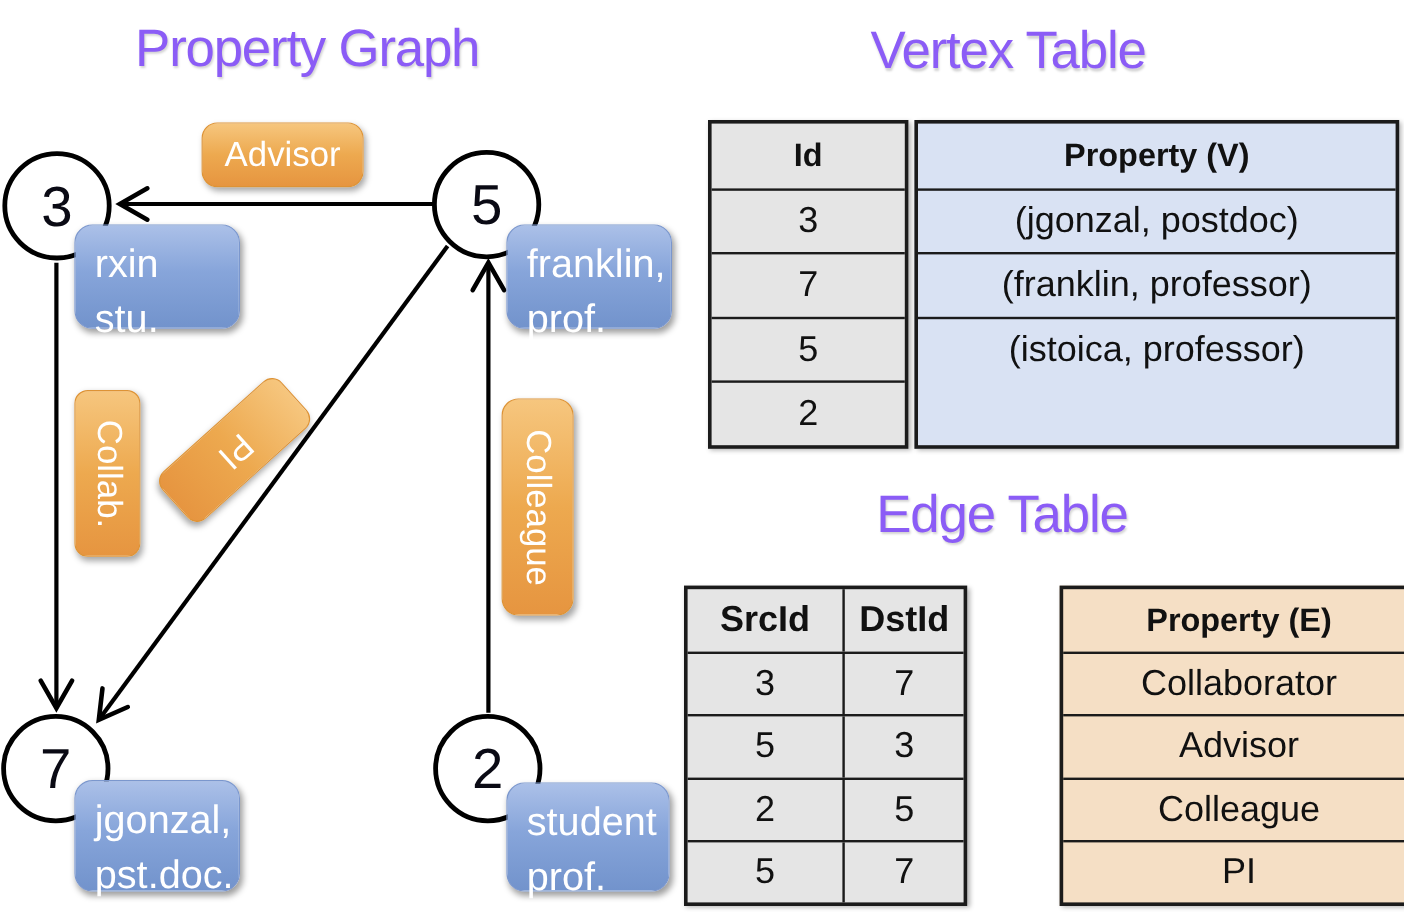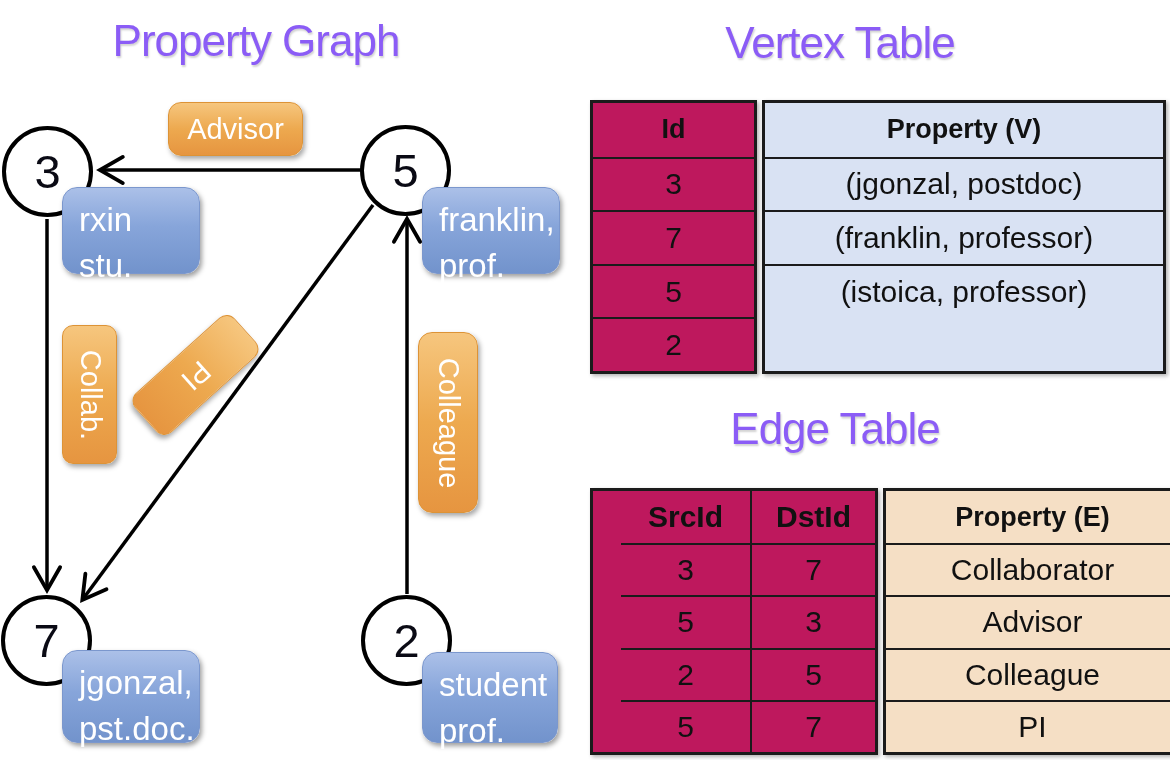--- a/index.html
+++ b/index.html
@@ -29,33 +29,33 @@
           border:1px solid #7b97cd; box-shadow:2px 3px 5px rgba(0,0,0,0.38); }
 
   
   .epill { position:absolute; z-index:3; border-radius:11px; color:#fff; font-size:29px;
            background:linear-gradient(180deg,#f6c67e 0%,#eda94f 50%,#e69540 100%);
            border:1px solid #dd9336; box-shadow:2px 3px 5px rgba(0,0,0,0.35);
            display:flex; align-items:center; justify-content:center; }
   .epill .sideways { position:absolute; left:50%; top:50%; transform:translate(-50%,-50%) rotate(90deg); white-space:nowrap; }
 
   
-  .tbl { position:absolute; border:3px solid #1b1b1b; background:#be185d; z-index:2;
+  .tbl { position:absolute; border:3px solid #1b1b1b; background:#e5e5e5; z-index:2;
          box-shadow:2px 2px 4px rgba(0,0,0,0.3); display:grid; grid-template-rows:repeat(5,1fr); }
   .trow { display:flex; align-items:center; justify-content:center; border-top:2.5px solid #1b1b1b;
           font-size:30px; color:#111; white-space:nowrap; }
   .tbl > .trow:first-child, .tbl > .trow2:first-child { border-top:none; }
   .th { font-weight:bold; font-size:27px; }
   .trow2 { display:grid; grid-template-columns:131px 1fr; border-top:2.5px solid #1b1b1b; }
   .trow2 > div { display:flex; align-items:center; justify-content:center; font-size:30px; color:#111; }
   .trow2 > .c1 { border-right:2.5px solid #1b1b1b; }
 
   .vt-id   { left:590px; top:100px; width:167px; height:274px; }
   .vt-prop { left:762px; top:100px; width:404px; height:274px; background:#d9e2f3; }
-  .et-ids  { left:590px; top:488px; width:288px; height:267px;padding-left:28px; }
+  .et-ids  { left:570px; top:488px; width:236px; height:267px; }
   .et-prop { left:883px; top:488px; width:299px; height:267px; background:#f5dfc5; }
 </style>
 </head>
 <body>
 
 <div class="canvas">
 
   <div class="title title-graph">Property Graph</div>
   <div class="title title-vertex">Vertex Table</div>
   <div class="title title-edge">Edge Table</div>

